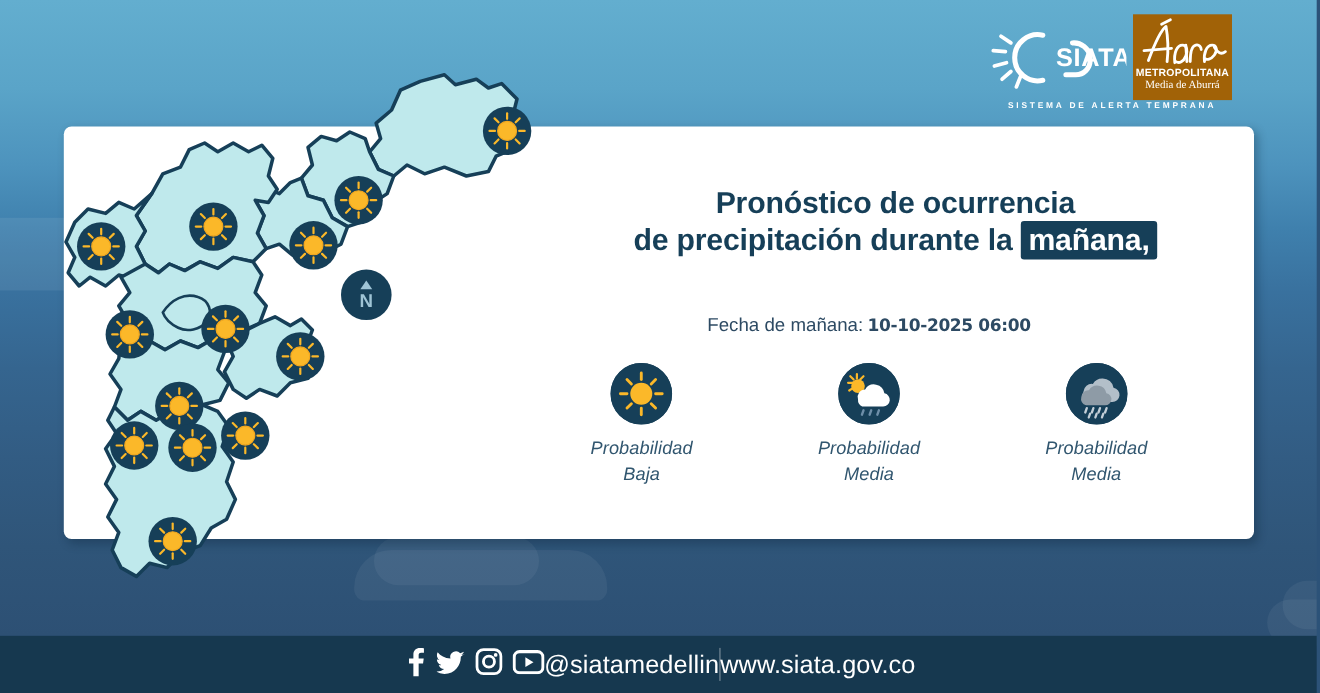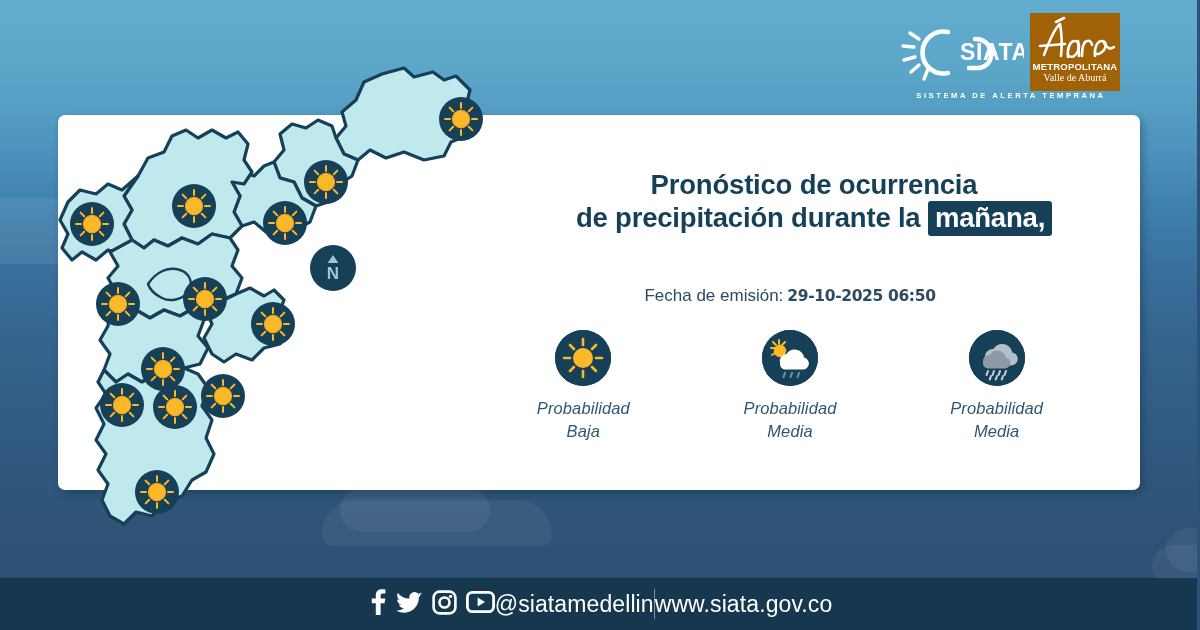--- a/index.html
+++ b/index.html
@@ -130,21 +130,21 @@
             <path d="M10 40 C16 24 22 12 26 9 C28 20 28 32 27 41"></path>
             <path d="M6 31 L31 29"></path>
             <path d="M34 42 C33 33 36 26 41 26 C45 26 46 31 44 36 C42 41 38 43 35 41"></path>
             <path d="M44 26 L45 41"></path>
             <path d="M48 41 C48 33 49 27 53 26 C56 25 58 28 58 30"></path>
             <path d="M61 41 C60 33 63 26 68 26 C72 26 73 31 70 35 C67 39 63 40 61 38"></path>
             <path d="M70 28 C73 33 76 35 80 32"></path>
           </g>
         </svg>
         <div class="area-l1">METROPOLITANA</div>
-        <div class="area-l2">Valle de Aburrá</div>
+        <div class="area-l2">Media de Aburrá</div>
       </div>
     </div>
     <div class="tagline">SISTEMA DE ALERTA TEMPRANA</div>
   </div>
 
   <div class="card"></div>
 
   <div class="map">
     <svg viewBox="0 0 430 540" width="430" height="540" aria-hidden="true">
       <g fill="#bfe9ec" stroke="#163f58" stroke-width="3.2" stroke-linejoin="round" stroke-linecap="round">
@@ -423,21 +423,21 @@
 </svg>
       </div>
     </div>
 
   <div class="headline">
     <span class="hl-line">Pronóstico de ocurrencia</span>
     <span class="hl-line"><span>de precipitación durante la </span><span class="hl-mark">mañana,</span></span>
   </div>
 
   <div class="issue">
-    <span class="lbl">Fecha de emisión:</span><span class="val">29-10-2025 06:50</span>
+    <span class="lbl">Fecha de mañana:</span><span class="val">10-10-2025 06:00</span>
   </div>
 
   <div class="legend">
 
     <div class="legend-item">
       <div class="legend-badge">
         <svg viewBox="0 0 56 56" width="56" height="56" aria-hidden="true">
           <circle cx="28" cy="28" r="28" fill="#163f58"></circle>
           <g stroke="#fbb829" stroke-width="2.6" stroke-linecap="round">
             <line x1="28" y1="9" x2="28" y2="15"></line>

